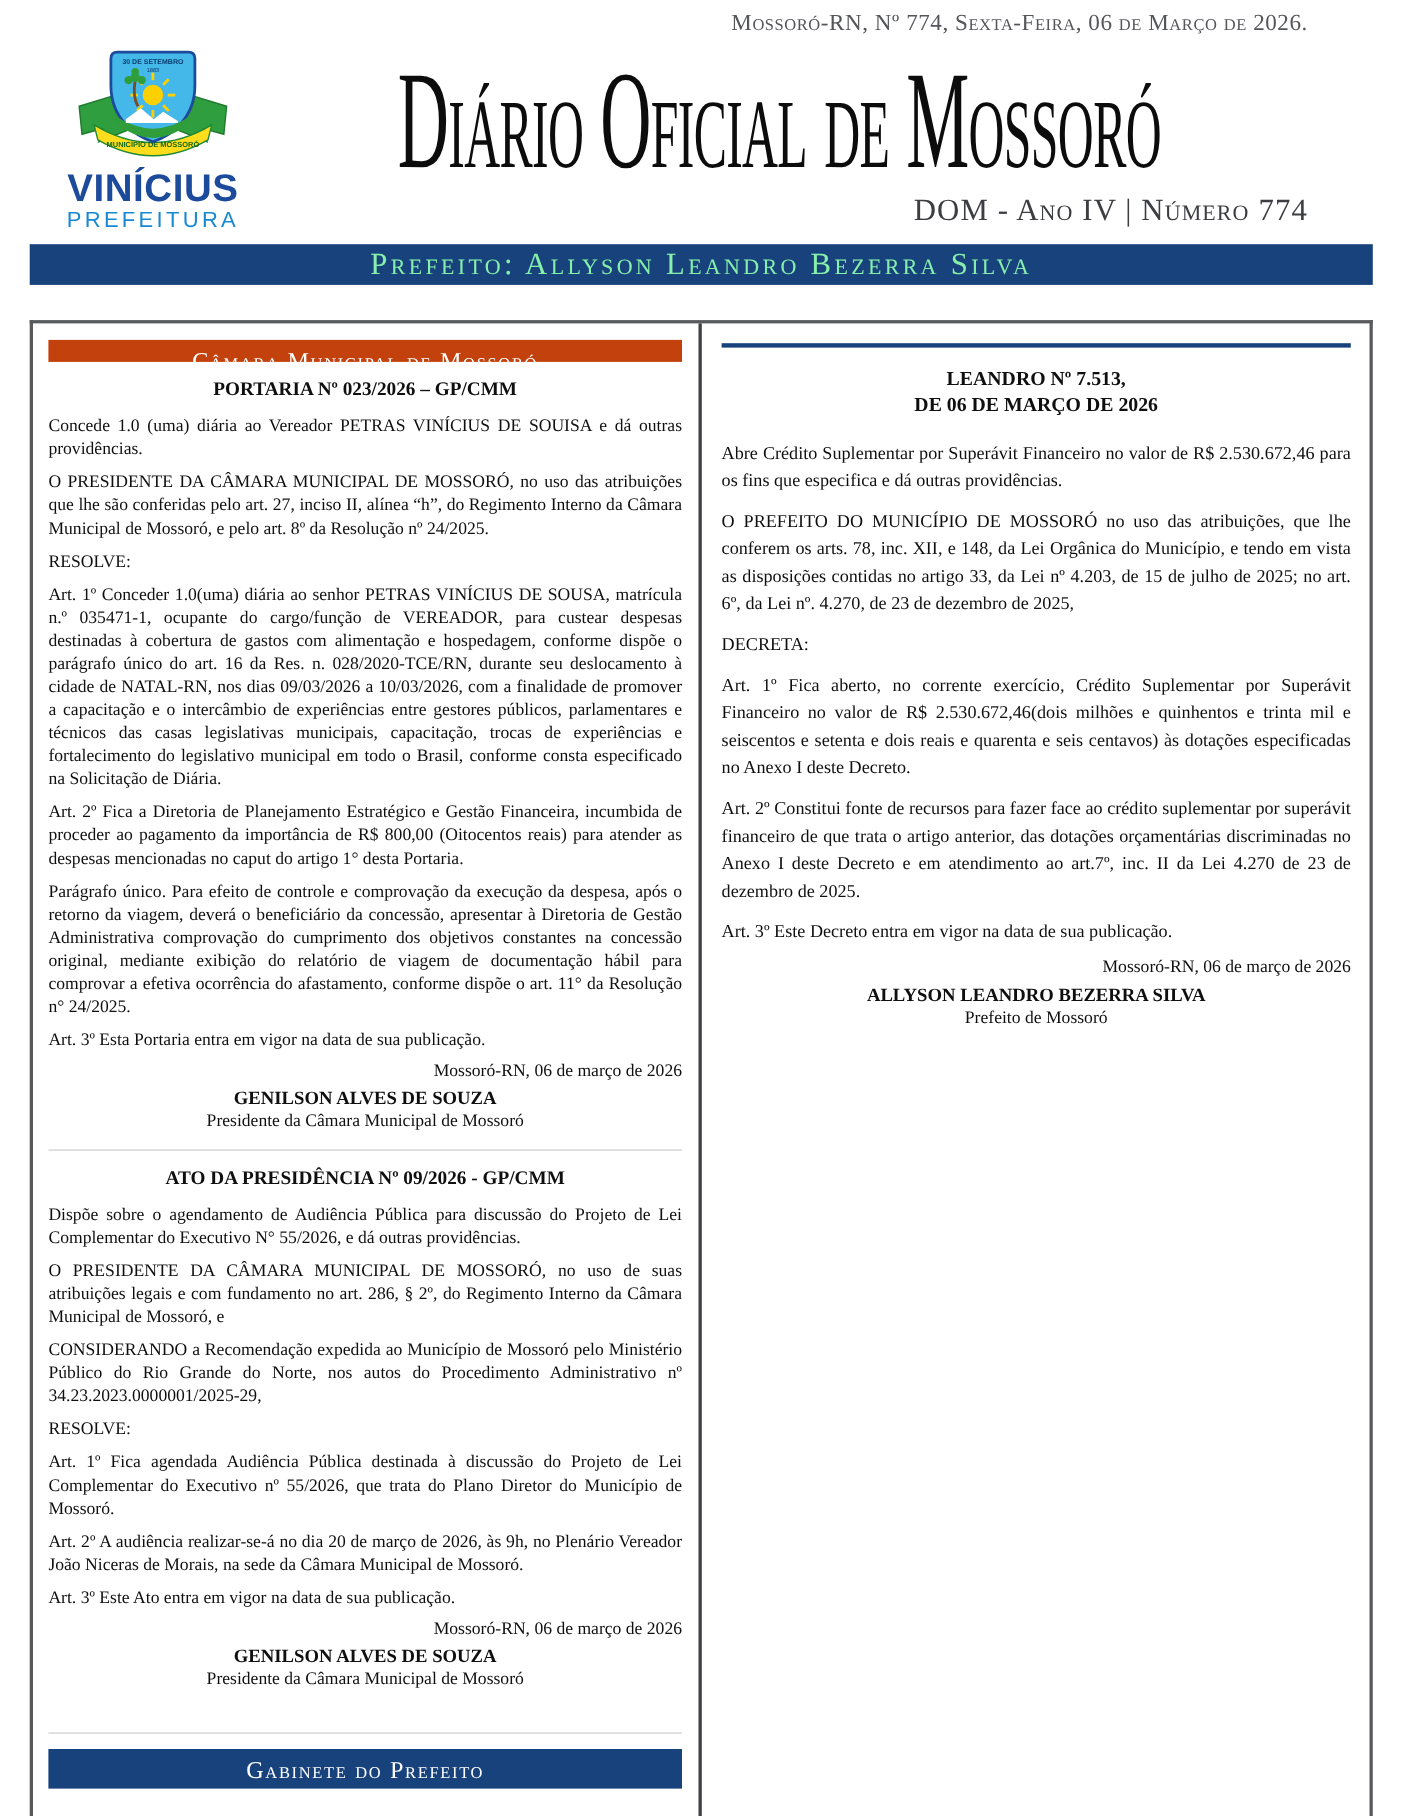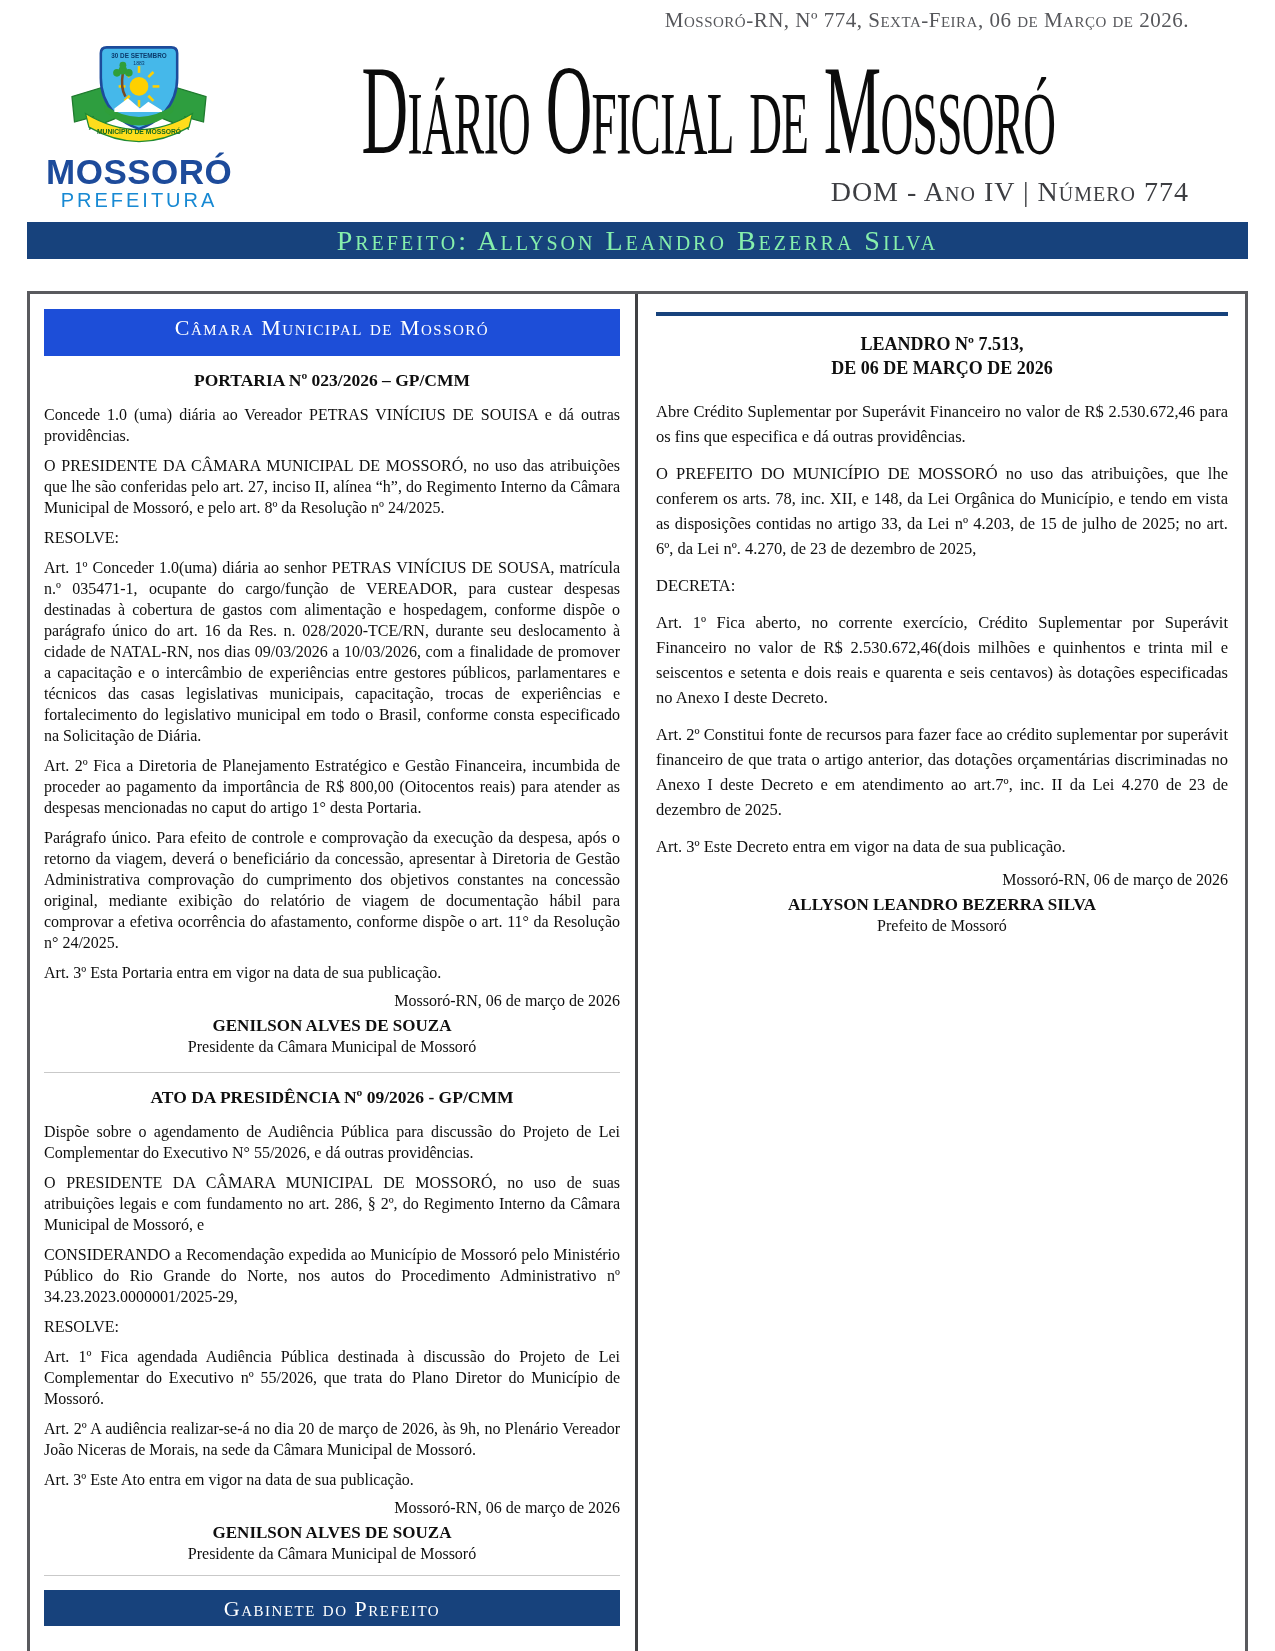--- a/index.html
+++ b/index.html
@@ -47,21 +47,21 @@
   }
   .col-left{
     width:605px;box-sizing:border-box;position:relative;
     padding:13px 15px 0 14px;
   }
   .col-right{
     flex:1;box-sizing:border-box;border-left:3px solid #3f4043;
     padding:14px 17px 0 18px;
   }
   .section-banner{
-    height:47px;background:#1d4ed8;color:#fff;text-align:center;line-height:37px;
+    height:20px;background:#c2410c;color:#fff;text-align:center;line-height:37px;
     font-variant:small-caps;font-size:22px;letter-spacing:1.5px;margin:2px 0 14px 0;
   }
   .doc-heading{
     text-align:center;font-weight:bold;font-size:17.5px;margin:14px 0 13px 0;
   }
   .col-left p.body{
     font-size:16px;line-height:21px;text-align:justify;margin:0 0 9px 0;
   }
   .col-right p.body{
     font-size:16.5px;line-height:25px;text-align:justify;margin:0 0 12px 0;
@@ -118,21 +118,21 @@
 
     <path d="M72,34 q-3,18 3,28" stroke="#7a4a21" stroke-width="3" fill="none"></path>
     <circle cx="72" cy="31" r="5" fill="#2f9e3a"></circle>
       <circle cx="65" cy="34" r="4.5" fill="#2f9e3a"></circle>
     <circle cx="79" cy="34" r="4.5" fill="#2f9e3a"></circle>
       <circle cx="72" cy="25" r="4" fill="#2f9e3a"></circle>
 
     <text x="91" y="17" text-anchor="middle" font-family="Liberation Sans, sans-serif" font-size="7.5" font-weight="bold" fill="#0b3a6b">30 DE SETEMBRO</text>
     <text x="91" y="25" text-anchor="middle" font-family="Liberation Sans, sans-serif" font-size="6" fill="#0b3a6b">1883</text>
   </svg>
-  <div class="logo-city">MOSSORÓ</div>
+  <div class="logo-city">VINÍCIUS</div>
   <div class="logo-org">PREFEITURA</div>
 </div>
 
 <div class="masthead-title">
   <span>Diário Oficial de Mossoró</span>
 </div>
 
 <div class="edition-line">DOM - Ano IV | Número 774</div>
 
 <div class="prefeito-banner">Prefeito: Allyson Leandro Bezerra Silva</div>

